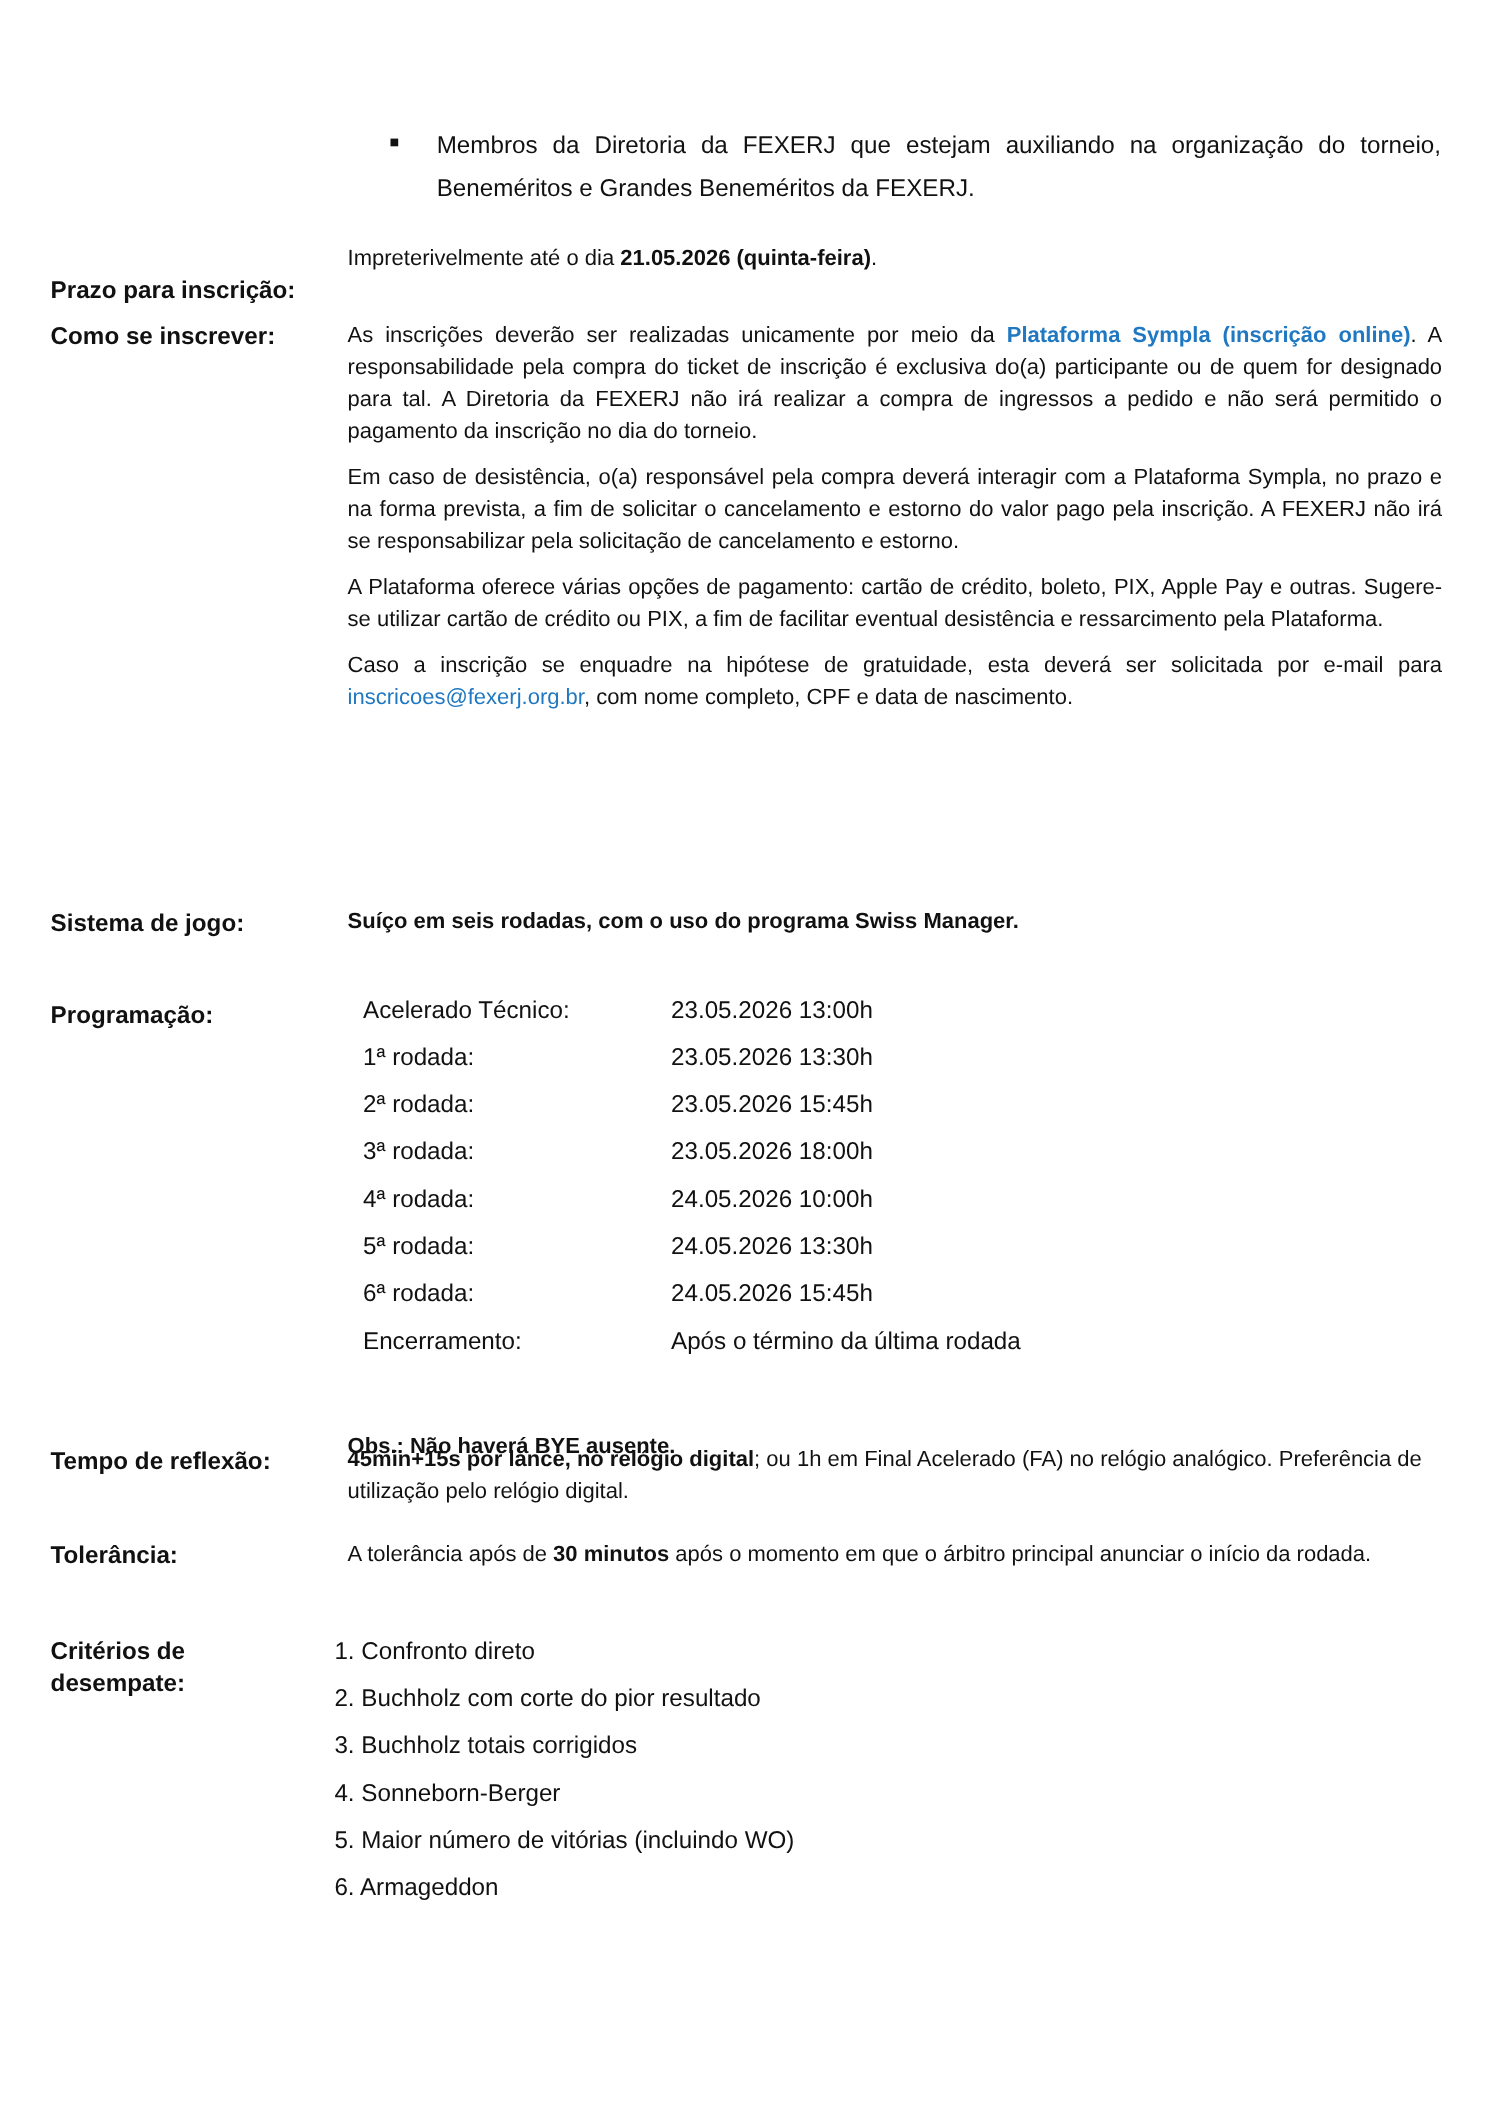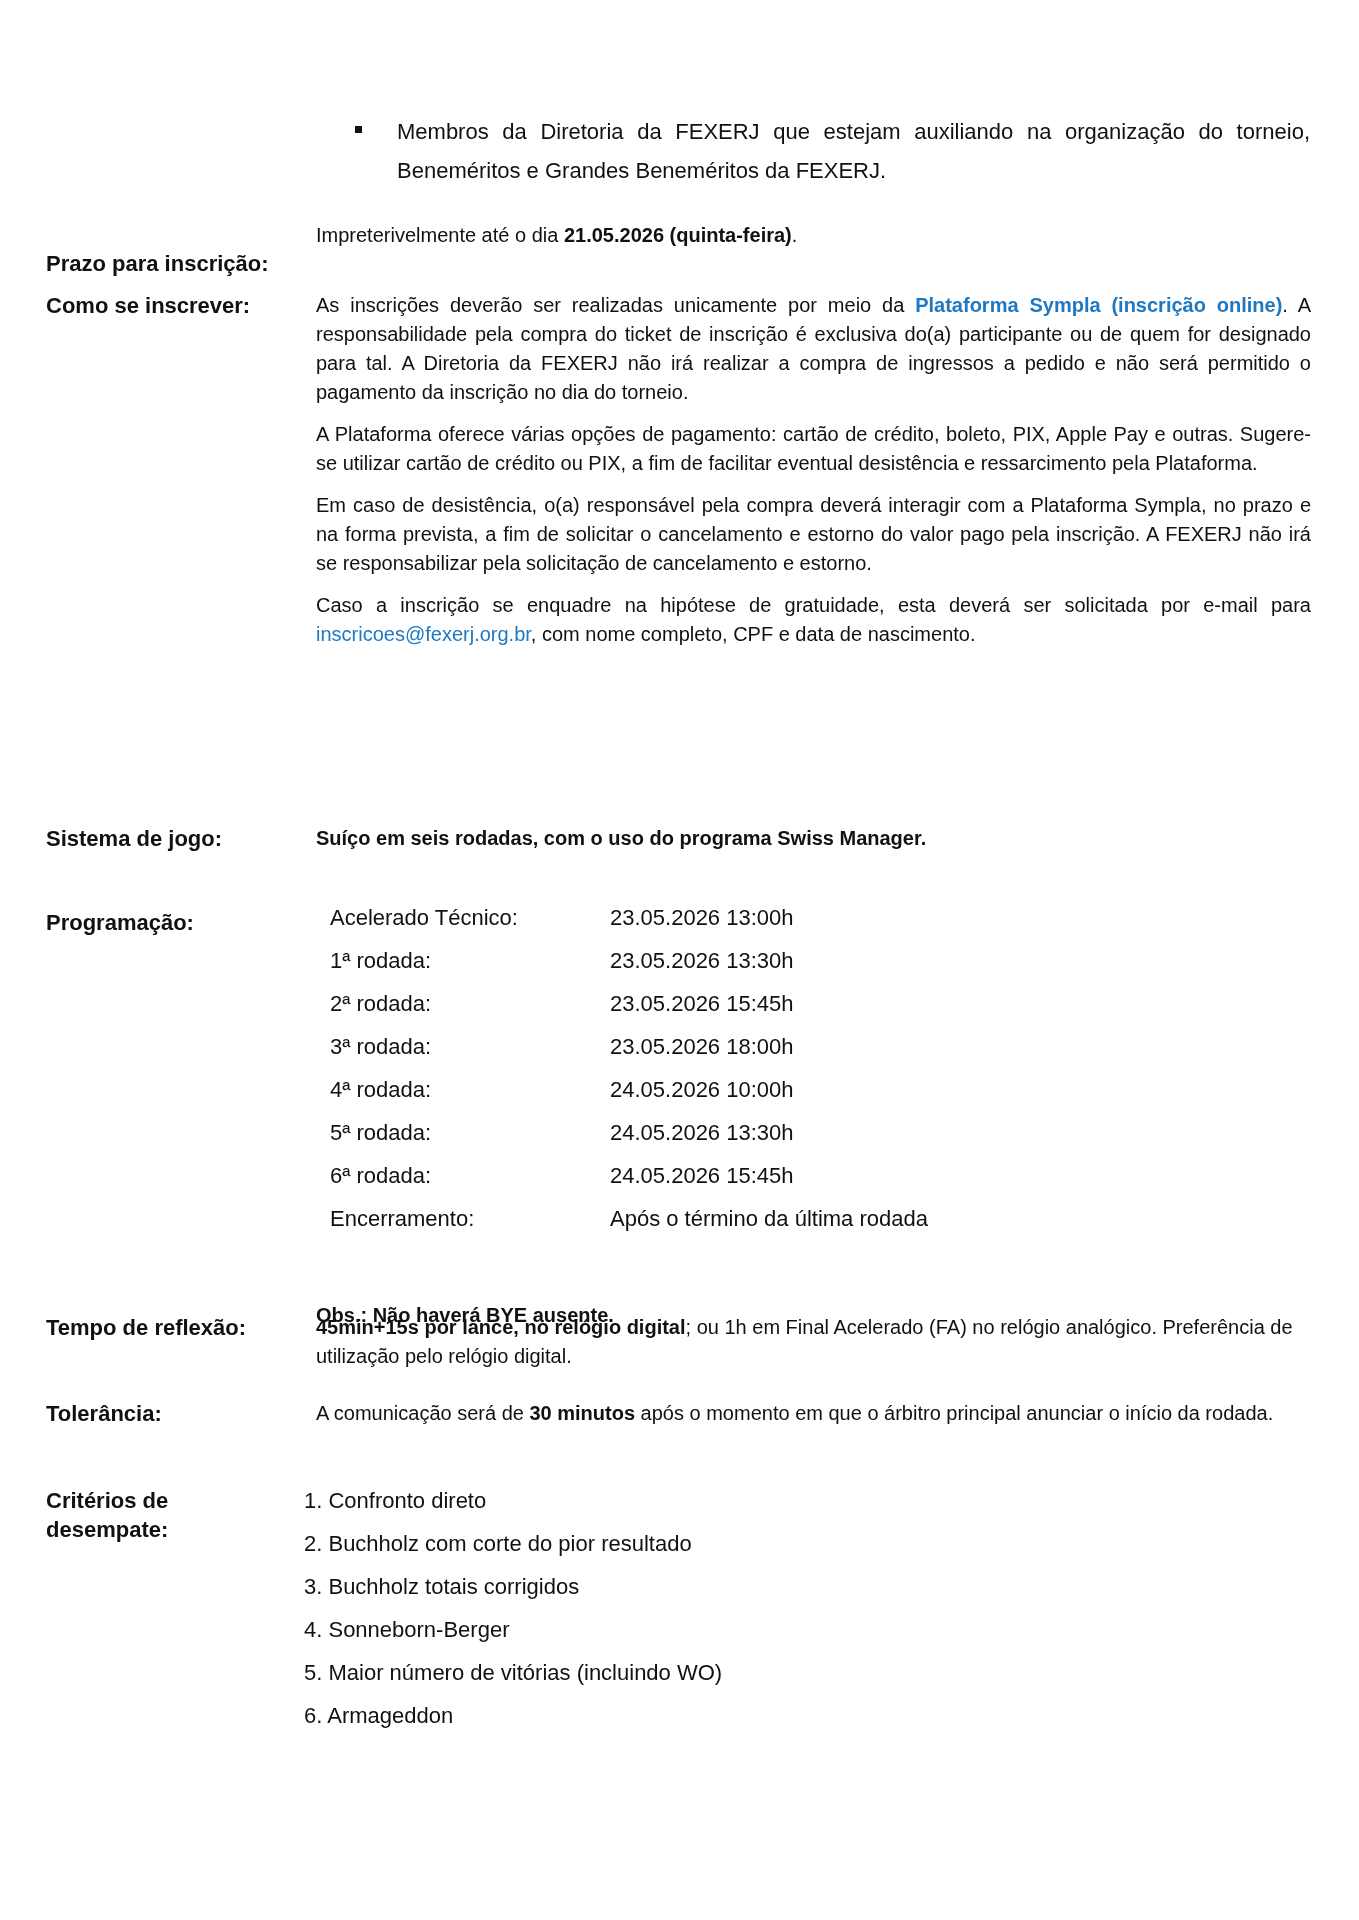--- a/index.html
+++ b/index.html
@@ -32,22 +32,22 @@
 <div class="label" style="top:221px;margin-top:28px;">Prazo para inscrição:</div>
 <div class="content" style="top:221px;">
   <span>Impreterivelmente até o dia </span><span class="bold">21.05.2026 (quinta-feira)</span><span>.</span>
 </div>
 
 <div class="label" style="top:291px; left:46px;">Como se inscrever:</div>
 <div class="content justify" style="top:291px;">
   <p class="para">
     <span>As inscrições deverão ser realizadas unicamente por meio da </span><span class="link bold">Plataforma Sympla (inscrição online)</span><span>. A responsabilidade pela compra do ticket de inscrição é exclusiva do(a) participante ou de quem for designado para tal. A Diretoria da FEXERJ não irá realizar a compra de ingressos a pedido e não será permitido o pagamento da inscrição no dia do torneio.</span>
   </p>
+  <p class="para">Em caso de desistência, o(a) responsável pela compra deverá interagir com a Plataforma Sympla, no prazo e na forma prevista, a fim de solicitar o cancelamento e estorno do valor pago pela inscrição. A FEXERJ não irá se responsabilizar pela solicitação de cancelamento e estorno.</p>
   <p class="para">A Plataforma oferece várias opções de pagamento: cartão de crédito, boleto, PIX, Apple Pay e outras. Sugere-se utilizar cartão de crédito ou PIX, a fim de facilitar eventual desistência e ressarcimento pela Plataforma.</p>
-  <p class="para">Em caso de desistência, o(a) responsável pela compra deverá interagir com a Plataforma Sympla, no prazo e na forma prevista, a fim de solicitar o cancelamento e estorno do valor pago pela inscrição. A FEXERJ não irá se responsabilizar pela solicitação de cancelamento e estorno.</p>
   <p class="para">
     <span>Caso a inscrição se enquadre na hipótese de gratuidade, esta deverá ser solicitada por e-mail para </span><span class="link">inscricoes@fexerj.org.br</span><span>, com nome completo, CPF e data de nascimento.</span>
   </p>
 </div>
 
 <div class="label" style="top:824px;">Sistema de jogo:</div>
 <div class="content bold" style="top:824px;">Suíço em seis rodadas, com o uso do programa Swiss Manager.</div>
 
 <div class="label" style="top:908px;">Programação:</div>
 <div class="sched">
@@ -86,21 +86,21 @@
 </div>
 <div class="content bold" style="top:1256px;margin-top:45px;">Obs.: Não haverá BYE ausente.</div>
 
 <div class="label" style="top:1313px;">Tempo de reflexão:</div>
 <div class="content" style="top:1313px;">
   <span class="bold">45min+15s por lance, no relógio digital</span><span>; ou 1h em Final Acelerado (FA) no relógio analógico. Preferência de utilização pelo relógio digital.</span>
 </div>
 
 <div class="label" style="top:1399px;">Tolerância:</div>
 <div class="content justify" style="top:1399px;">
-  <span>A comunicação será de </span><span class="bold">30 minutos</span><span> após o momento em que o árbitro principal anunciar o início da rodada.</span>
+  <span>A tolerância após de </span><span class="bold">30 minutos</span><span> após o momento em que o árbitro principal anunciar o início da rodada.</span>
 </div>
 
 <div class="label" style="top:1486px;">
   <div>Critérios de</div>
   <div>desempate:</div>
 </div>
 <div class="crit">
   <div class="crit-item">1. Confronto direto</div>
   <div class="crit-item">2. Buchholz com corte do pior resultado</div>
   <div class="crit-item">3. Buchholz totais corrigidos</div>

